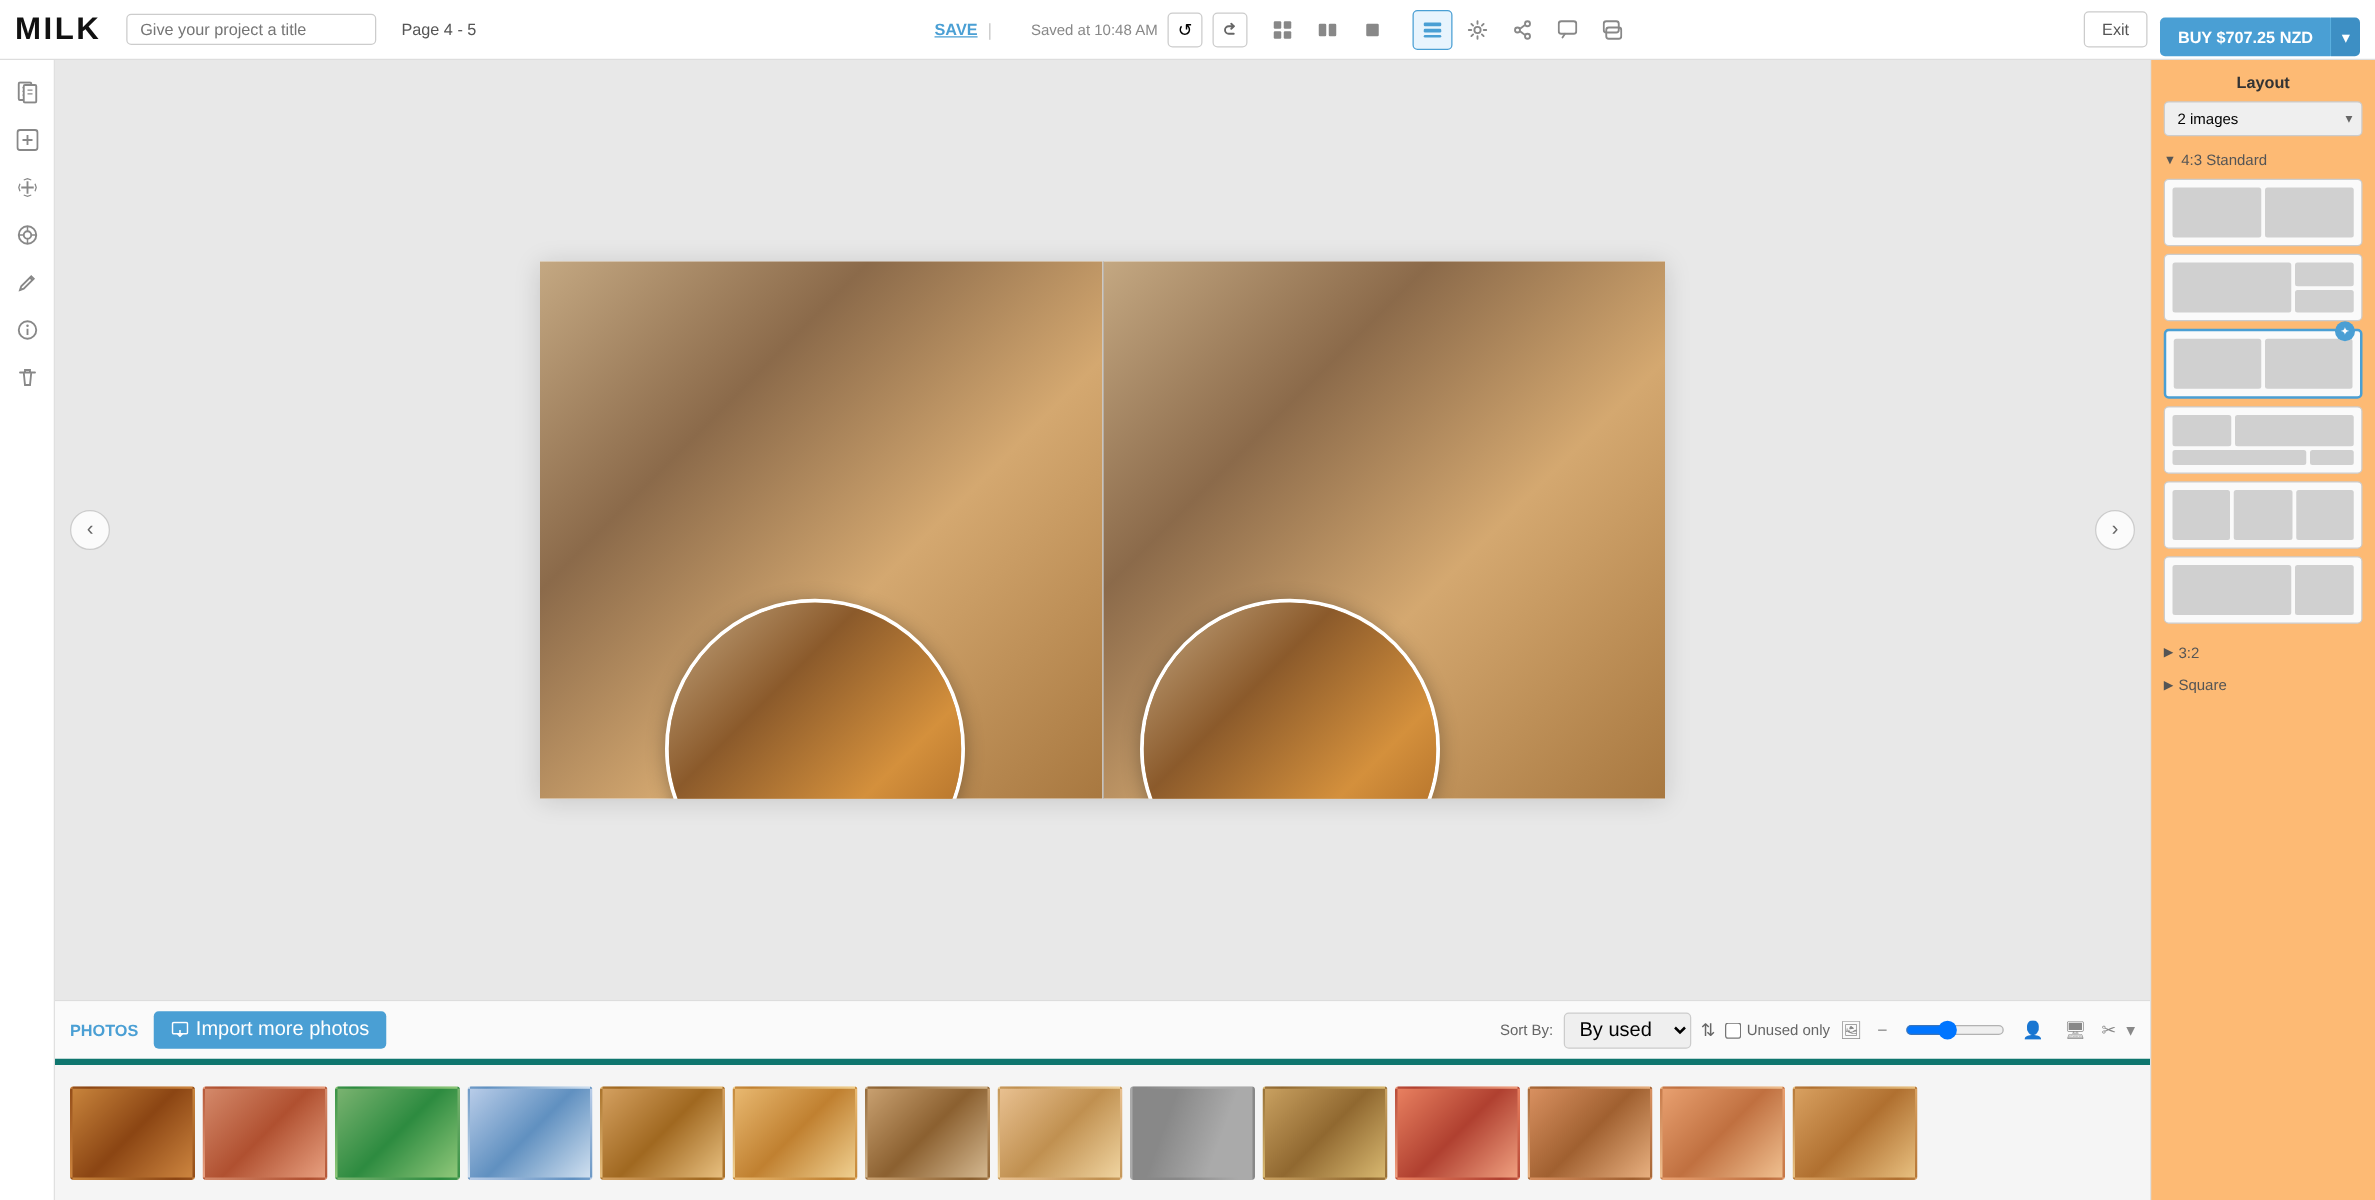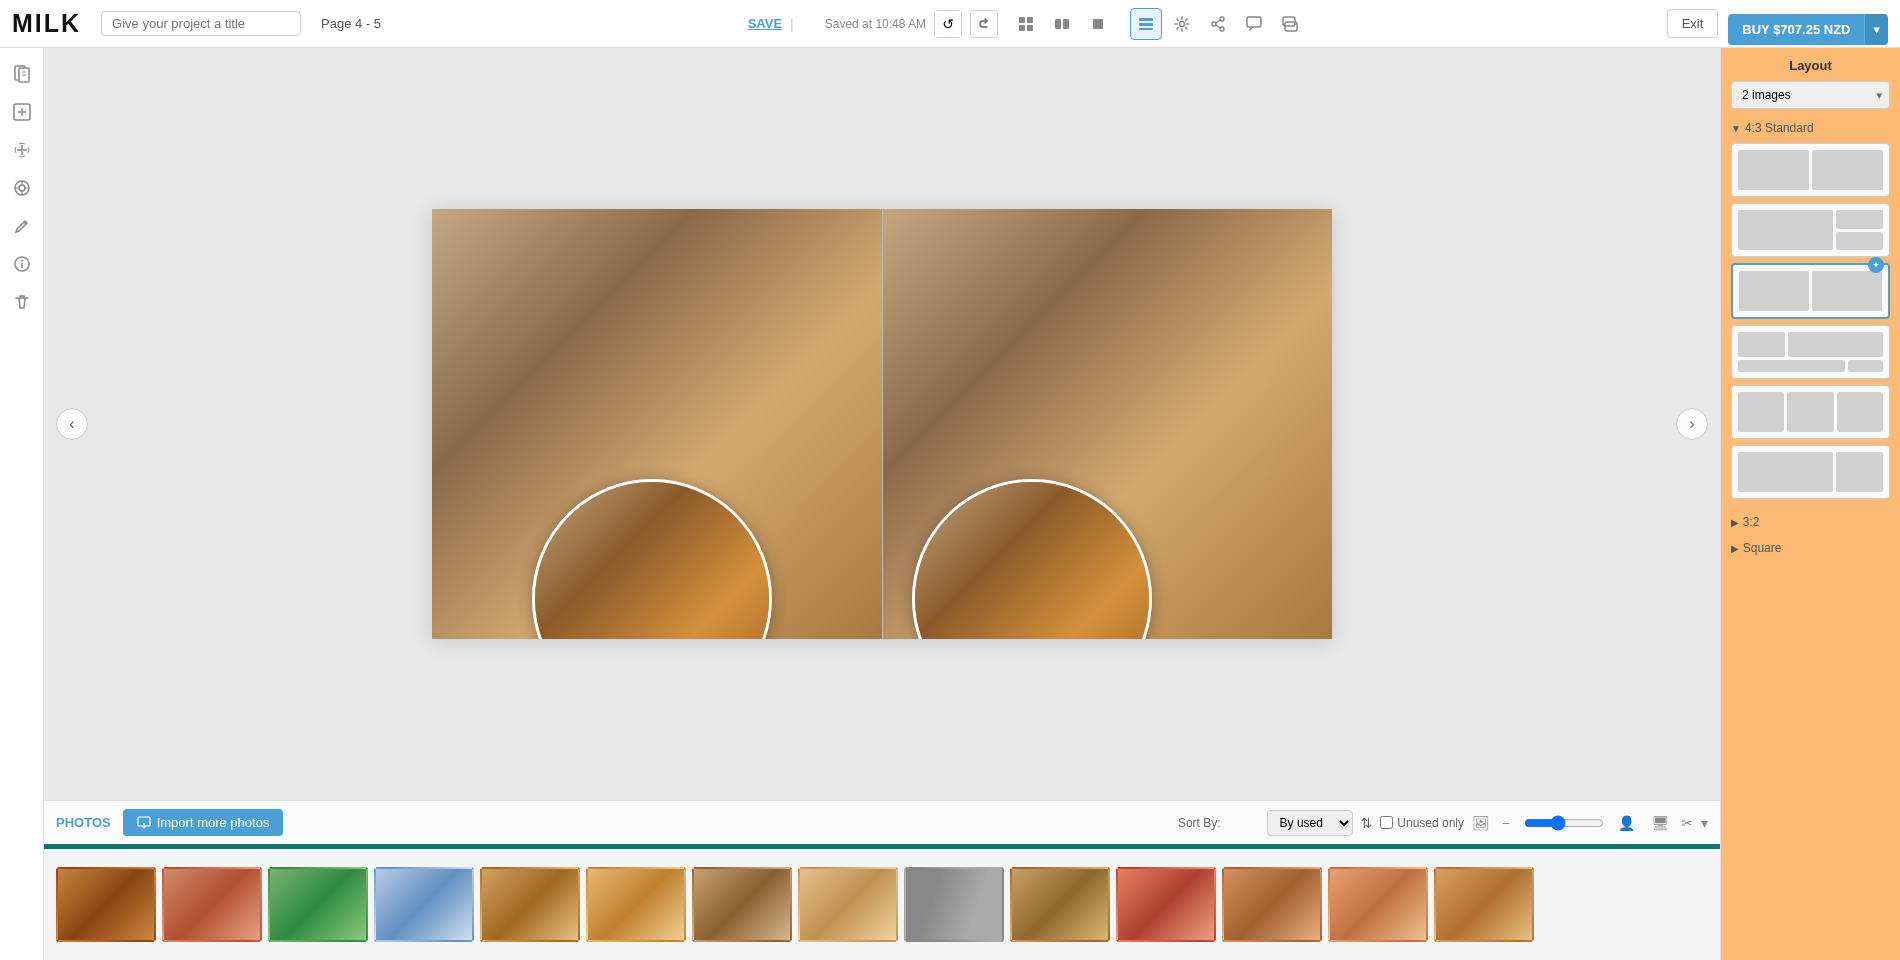--- a/index.html
+++ b/index.html
@@ -90,25 +90,25 @@
       height: 160px; background: #f5f5f5; border-top: 1px solid #ddd;
       display: flex; flex-direction: column;
     }
     #photos-toolbar {
       display: flex; align-items: center; padding: 8px 12px; gap: 12px;
       border-bottom: 5px solid #0f766e; background: #fafafa;
     }
     #photos-label { font-size: 13px; font-weight: 600; color: #4a9fd4; }
     #import-btn {
       background: #4a9fd4; color: #fff; border: none; border-radius: 4px;
-      padding: 6px 14px; font-size: 13px; cursor: pointer; display: flex; align-items: center; gap: 6px;
+      padding: 6px 14px; font-size: 16px; cursor: pointer; display: flex; align-items: center; gap: 6px;
     }
     #sortby-container { margin-left: auto; display: flex; align-items: center; gap: 8px; }
     #sortby-label { font-size: 12px; color: #666; }
-    #sortby-select { border: 1px solid #ccc; border-radius: 4px; padding: 4px 8px; font-size: 12px; margin-left: 38px; }
+    #sortby-select { border: 1px solid #ccc; border-radius: 4px; padding: 4px 8px; font-size: 16px; }
     #sort-icon { font-size: 14px; color: #666; cursor: pointer; }
     #unused-check { display: flex; align-items: center; gap: 4px; font-size: 12px; color: #666; }
     .zoom-slider { width: 80px; }
 
     #photos-strip {
       flex: 1; display: flex; align-items: center; padding: 0 12px; gap: 6px;
       overflow-x: auto;
     }
     .thumb {
       flex-shrink: 0; width: 100px; height: 75px; border-radius: 3px;

